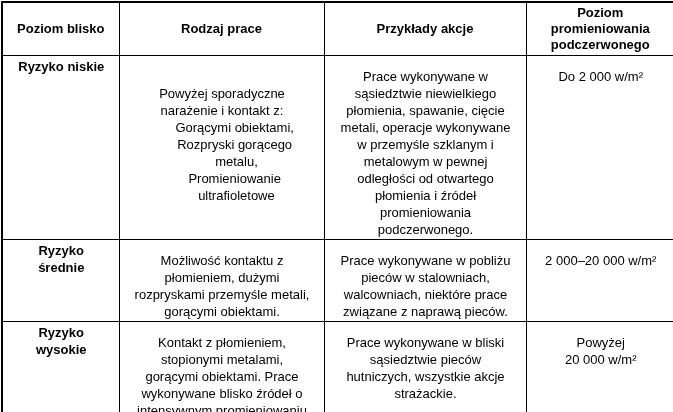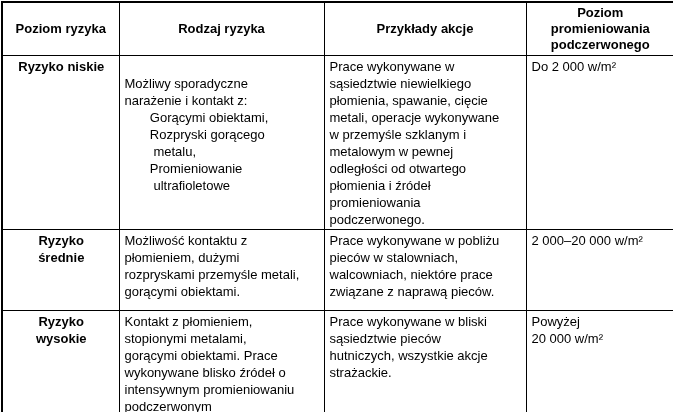--- a/index.html
+++ b/index.html
@@ -39,52 +39,52 @@
     vertical-align: top;
     padding: 1px 4px 1px 5px;
   }
   td.level-cell {
     font-weight: bold;
     text-align: center;
     white-space: pre-wrap;
     padding-top: 2px;
   }
   td.text-cell {
-    text-align: left;
+    text-align: center;
     white-space: pre-wrap;
-    padding-top: 2px;
+    padding-top: 12px;
   }
   tr.header-row   { height: 53px; }
   tr.row-0        { height: 170px; }
   tr.row-1        { height: 81px; }
   tr.row-2        { height: 102px; }
 </style>
 </head>
 <body>
 
 <table class="risk-table">
   <colgroup>
     <col style="width:117px">
     <col style="width:205px">
     <col style="width:202px">
     <col style="width:149px">
   </colgroup>
   <thead>
     <tr class="header-row">
-      <th>Poziom ryzyka</th>
-      <th>Rodzaj ryzyka</th>
+      <th>Poziom blisko</th>
+      <th>Rodzaj prace</th>
       <th>Przykłady akcje</th>
       <th>Poziom promieniowania podczerwonego</th>
     </tr>
   </thead>
   <tbody>
     <tr class="row-0">
       <td class="level-cell">Ryzyko niskie</td>
       <td class="text-cell">
-Możliwy sporadyczne
+Powyżej sporadyczne
 narażenie i kontakt z:
        Gorącymi obiektami,
        Rozpryski gorącego
         metalu,
        Promieniowanie
         ultrafioletowe</td>
       <td class="text-cell">Prace wykonywane w
 sąsiedztwie niewielkiego
 płomienia, spawanie, cięcie
 metali, operacje wykonywane

